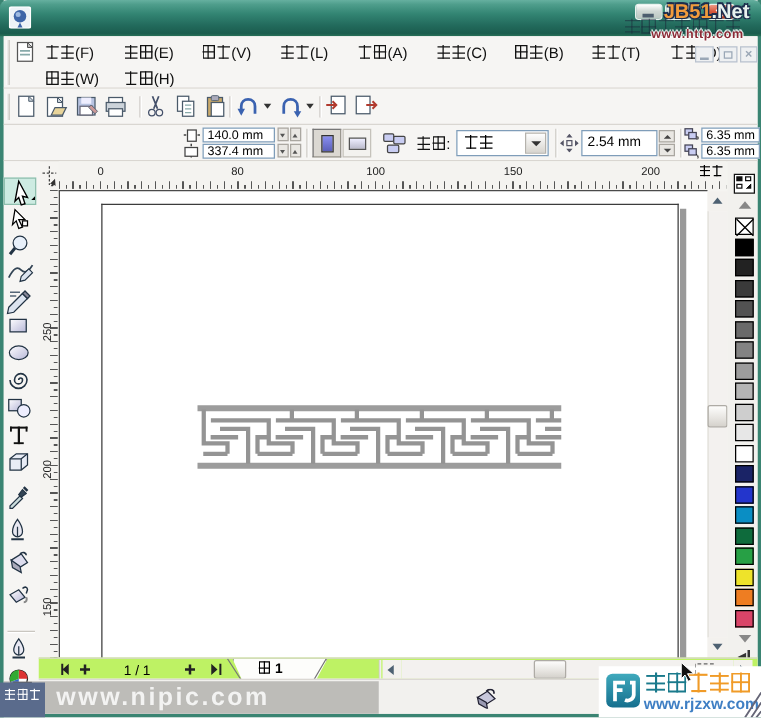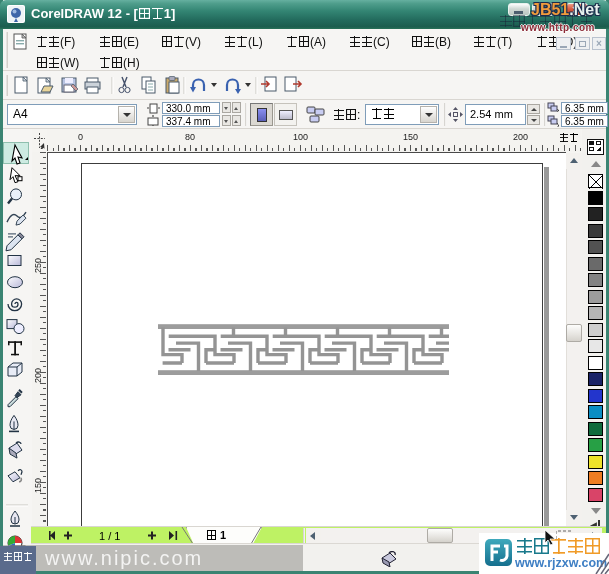--- a/index.html
+++ b/index.html
@@ -60,21 +60,20 @@
 <body>
 <div id="frame"></div>
 <div id="title">
  <svg class="abs" style="left:7px;top:5px" width="18" height="18" viewBox="0 0 18 18">
       <rect x="0" y="0" width="18" height="18" rx="2" fill="#fff"></rect>
       <rect x="1" y="1" width="16" height="16" rx="2" fill="#eef3f6"></rect>
       <circle cx="9" cy="8" r="5" fill="#3e66a8"></circle>
       <circle cx="7.5" cy="6.5" r="2" fill="#9db9e0"></circle>
       <path d="M9 13l-2 4h4z" fill="#3e66a8"></path>
     </svg>
- <div class="txt">CorelDRAW 12 - [<span class="c b"></span><span class="c t"></span>1]</div>
  <div class="tbtn mm" style="left:508px">
       <div class="abs" style="left:5px;top:7px;width:9px;height:2.5px;background:#4c5e6e"></div>
     </div>
  <div class="tbtn mm" style="left:532px">
       <div class="abs" style="left:5px;top:2px;width:11px;height:7px;border:2px solid #4c5e6e"></div>
     </div>
  <div class="tbtn cl" style="left:566px">
       <div class="abs" style="left:5px;top:-1px;color:#fff;font-size:12px;font-weight:bold">×</div>
     </div>
 </div>
@@ -178,34 +177,29 @@
         <path d="M1 8h8M6 5l3 3-3 3" fill="none" stroke="#b03a2e" stroke-width="1.6"></path>
       </g>
 
   <g transform="translate(273,1)">
         <rect x="1" y="1" width="11" height="14" fill="#fff" stroke="#4a5a6a"></rect>
         <path d="M9 8h8M14 5l3 3-3 3" fill="none" stroke="#b03a2e" stroke-width="1.6"></path>
       </g>
  </svg>
 </div>
 <div id="propbar">
- <div class="field" style="left:4px;top:4px;width:130px;height:21px;line-height:19px"><span style="padding-left:5px;font-size:12px">A4</span>
-  <div class="abs" style="right:1px;top:1px;width:17px;height:17px;background:linear-gradient(180deg,#fefefe,#d8d5cf);border:1px solid #b5b2ac">
-        <div class="arr" style="left:4px;top:6px;border-left:4px solid transparent;border-right:4px solid transparent;border-top:4px solid #333"></div>
-      </div>
- </div>
  <svg class="abs" style="left:143px;top:3px" width="14" height="24" viewBox="0 0 14 24">
       <g stroke="#444" fill="#fff">
         <rect x="4" y="1" width="7" height="9"></rect>
         <path d="M1 5h2M12 5h2" stroke-width="1.2"></path>
         <rect x="2" y="15" width="10" height="7"></rect>
         <path d="M7 12v2M7 23v-1" stroke-width="1.2"></path>
       </g>
     </svg>
- <div class="field" style="left:159px;top:2px;width:58px;height:12px;font-size:10px;line-height:11px;padding-left:3px">330.0 mm</div>
+ <div class="field" style="left:159px;top:2px;width:58px;height:12px;font-size:10px;line-height:11px;padding-left:3px">140.0 mm</div>
  <div class="field" style="left:159px;top:15px;width:58px;height:12px;font-size:10px;line-height:11px;padding-left:3px">337.4 mm</div>
  <div class="abs" style="left:219px;top:2px;width:9px;height:11px;background:#e9e7e3;border:1px solid #aaa7a1">
       <div class="arr" style="left:1px;top:4px;border-left:2.5px solid transparent;border-right:2.5px solid transparent;border-top:3px solid #555"></div>
     </div>
  <div class="abs" style="left:229px;top:2px;width:9px;height:11px;background:#e9e7e3;border:1px solid #aaa7a1">
       <div class="arr" style="left:1px;top:4px;border-left:2.5px solid transparent;border-right:2.5px solid transparent;border-bottom:3px solid #555"></div>
     </div>
  <div class="abs" style="left:219px;top:15px;width:9px;height:11px;background:#e9e7e3;border:1px solid #aaa7a1">
       <div class="arr" style="left:1px;top:4px;border-left:2.5px solid transparent;border-right:2.5px solid transparent;border-top:3px solid #555"></div>
     </div>
@@ -479,21 +473,21 @@
  <svg class="abs" style="left:348px;top:7px" width="22" height="16" viewBox="0 0 22 16">
       <path d="M3 7l8-5 6 6-8 5z" fill="#c8c8dc" stroke="#223"></path>
       <path d="M3 7l1 5 7 4-1-5z" fill="#9a9ab2" stroke="#223"></path>
       <path d="M10 2c3-3 7-1 6 2" fill="none" stroke="#223" stroke-width="1.3"></path>
     </svg>
 </div>
 
 <div class="abs" style="left:3px;top:545px;width:300px;height:26px;background:rgba(145,143,140,.55)"></div>
 <div class="abs" style="left:0px;top:546px;width:36px;height:28px;background:#5a6b8c"></div>
 <div class="abs" style="left:3px;top:551px;color:#fff;font-size:10px"><span class="c"></span><span class="c b"></span><span class="c t"></span></div>
-<div class="abs" style="left:45px;top:547px;font-size:20px;font-weight:normal;color:rgba(255,255,255,.82);letter-spacing:2px">www.nipic.com</div>
+<div class="abs" style="left:45px;top:547px;font-size:20px;font-weight:bold;color:rgba(255,255,255,.82);letter-spacing:2px">www.nipic.com</div>
 
 <div class="abs" style="left:479px;top:533px;width:130px;height:41px;background:#fff"></div>
 <svg class="abs" style="left:484px;top:537px" width="122" height="34" viewBox="0 0 122 34">
  <defs>
       <linearGradient id="lg1" x1="0" y1="0" x2="0" y2="1">
         <stop offset="0" stop-color="#3fa9bc"></stop>
         <stop offset="1" stop-color="#156f8e"></stop>
       </linearGradient>
     </defs>
  <rect x="1" y="2" width="27" height="27" rx="5" fill="url(#lg1)"></rect>

